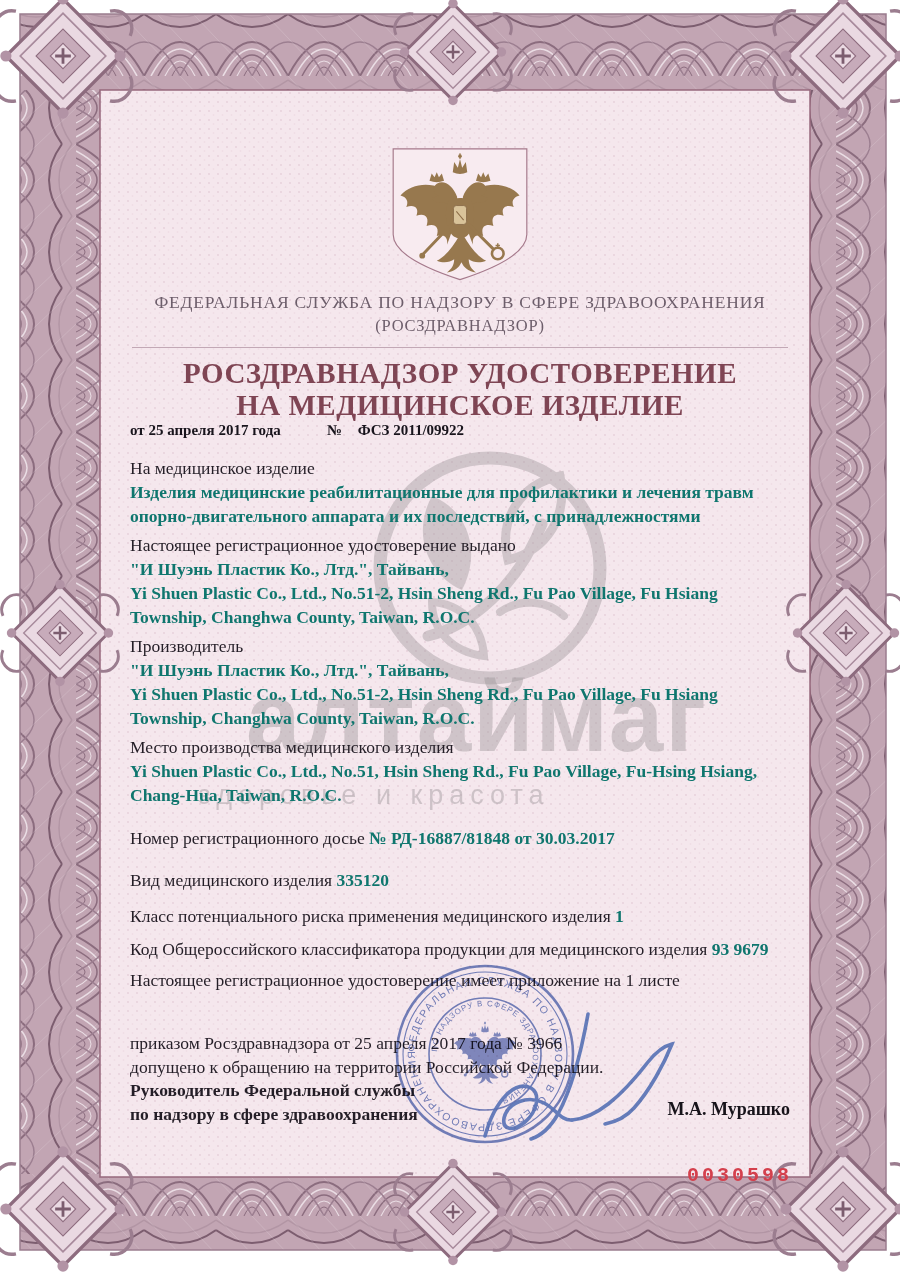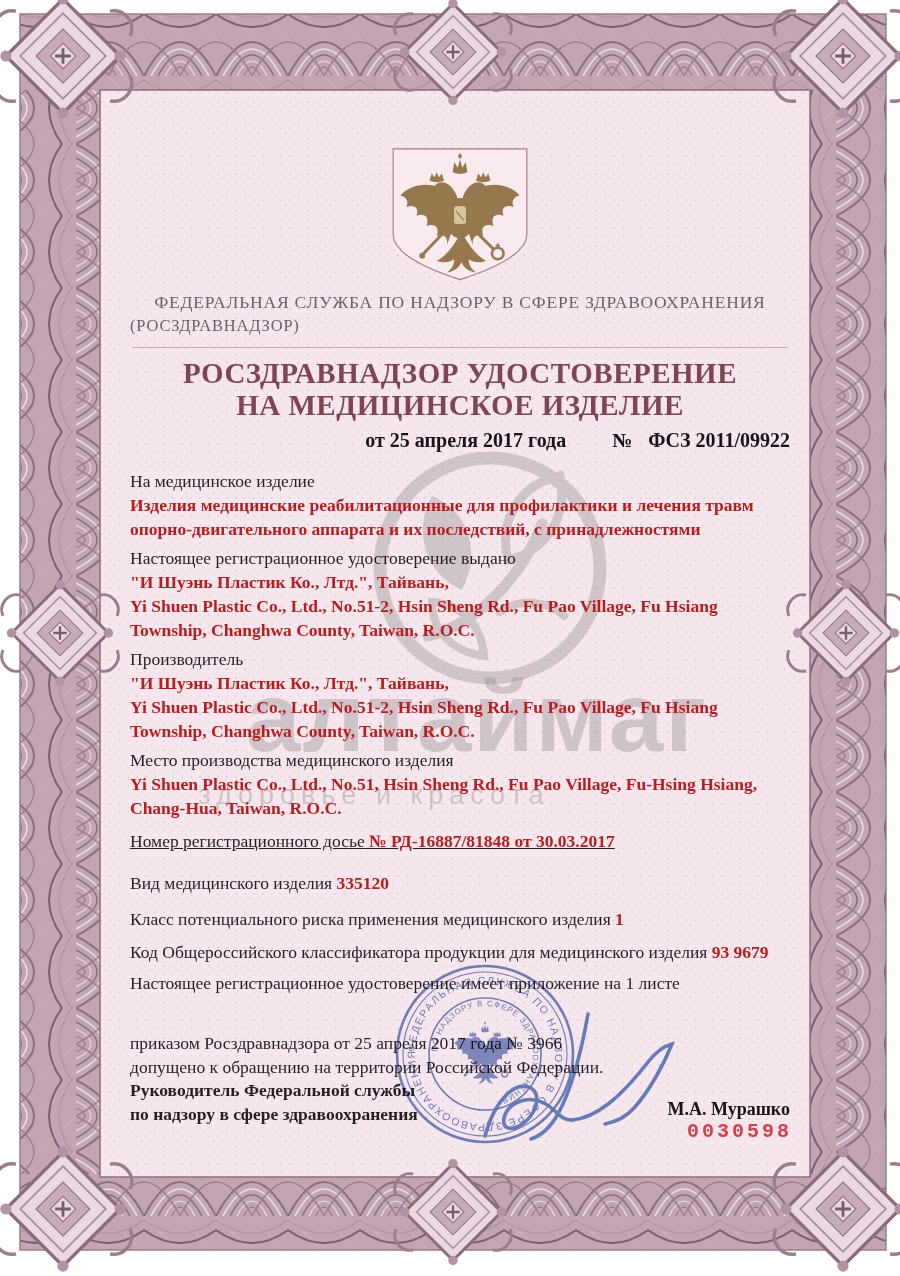--- a/index.html
+++ b/index.html
@@ -19,50 +19,50 @@
     font-family:"Liberation Sans",sans-serif;font-size:27px;letter-spacing:6px;
     color:rgba(150,144,148,.42);pointer-events:none;
   }
   .content{
     position:absolute;left:130px;top:90px;width:660px;z-index:3;color:#241e27;
   }
   .emblem-wrap{width:146px;margin:56px auto 8px auto;display:block;}
   .agency{
     text-align:center;color:#6d5e6b;font-size:17.5px;letter-spacing:.8px;line-height:1.25;
   }
-  .agency-sub{color:#6d5e6b;font-size:16.5px;letter-spacing:.8px;margin-top:2px;}
+  .agency-sub{text-align:center;color:#6d5e6b;font-size:16.5px;letter-spacing:.8px;margin-top:2px;}
   .rule{border:none;border-top:1.5px solid #c2a8b5;margin:11px 2px 9px 2px;}
   .cert-title{
     text-align:center;color:#7f4554;font-weight:bold;font-size:29px;line-height:1.12;
     letter-spacing:.5px;
   }
   .date-row{
-    display:flex;justify-content:flex-end;align-items:baseline;gap:46px;
-    margin-top:7px;font-weight:bold;font-size:20px;color:#18141c;
+    display:flex;justify-content:flex-start;align-items:baseline;gap:46px;
+    font-weight:bold;font-size:15px;color:#18141c;
   }
   .date-row .num{display:flex;gap:16px;}
   .fields{margin-top:17px;font-size:17.5px;line-height:24px;}
   .para{margin:0 0 5px 0;}
   .para .lbl{font-weight:normal;}
-  .para .val{font-weight:bold;color:#b91c1c;}
+  .para .val{font-weight:bold;color:#0f766e;}
   .p-site{margin-bottom:6px;}
-  .p-dossier{margin-top:9px;margin-bottom:18px;text-decoration:underline;}
+  .p-dossier{margin-top:19px;margin-bottom:18px;}
   .p-kind{margin-bottom:12px;}
   .p-risk{margin-bottom:9px;}
   .p-code{margin-bottom:7px;}
   .footer{
     position:absolute;left:130px;top:1032px;width:660px;z-index:3;
     font-size:17.5px;line-height:23.5px;color:#241e27;
   }
   .footer .signer{font-weight:bold;}
   .signer-name{
     position:absolute;right:0;top:66px;font-weight:bold;font-size:18px;color:#17131a;
   }
   .serial{
-    position:absolute;right:108px;top:1120px;z-index:3;
+    position:absolute;right:108px;top:1164px;z-index:3;
     font-family:"Liberation Mono",monospace;font-weight:bold;font-size:20px;
     letter-spacing:3px;color:#d4404d;
   }
   .ink-layer{position:absolute;left:0;top:0;z-index:5;mix-blend-mode:multiply;pointer-events:none;}
   .stamp-text{font-family:"Liberation Sans",sans-serif;font-size:10.5px;letter-spacing:1.6px;fill:#4f68b4;}
   .stamp-text2{font-family:"Liberation Sans",sans-serif;font-size:8px;letter-spacing:1px;fill:#4f68b4;}
 </style>
 </head>
 <body>
 

